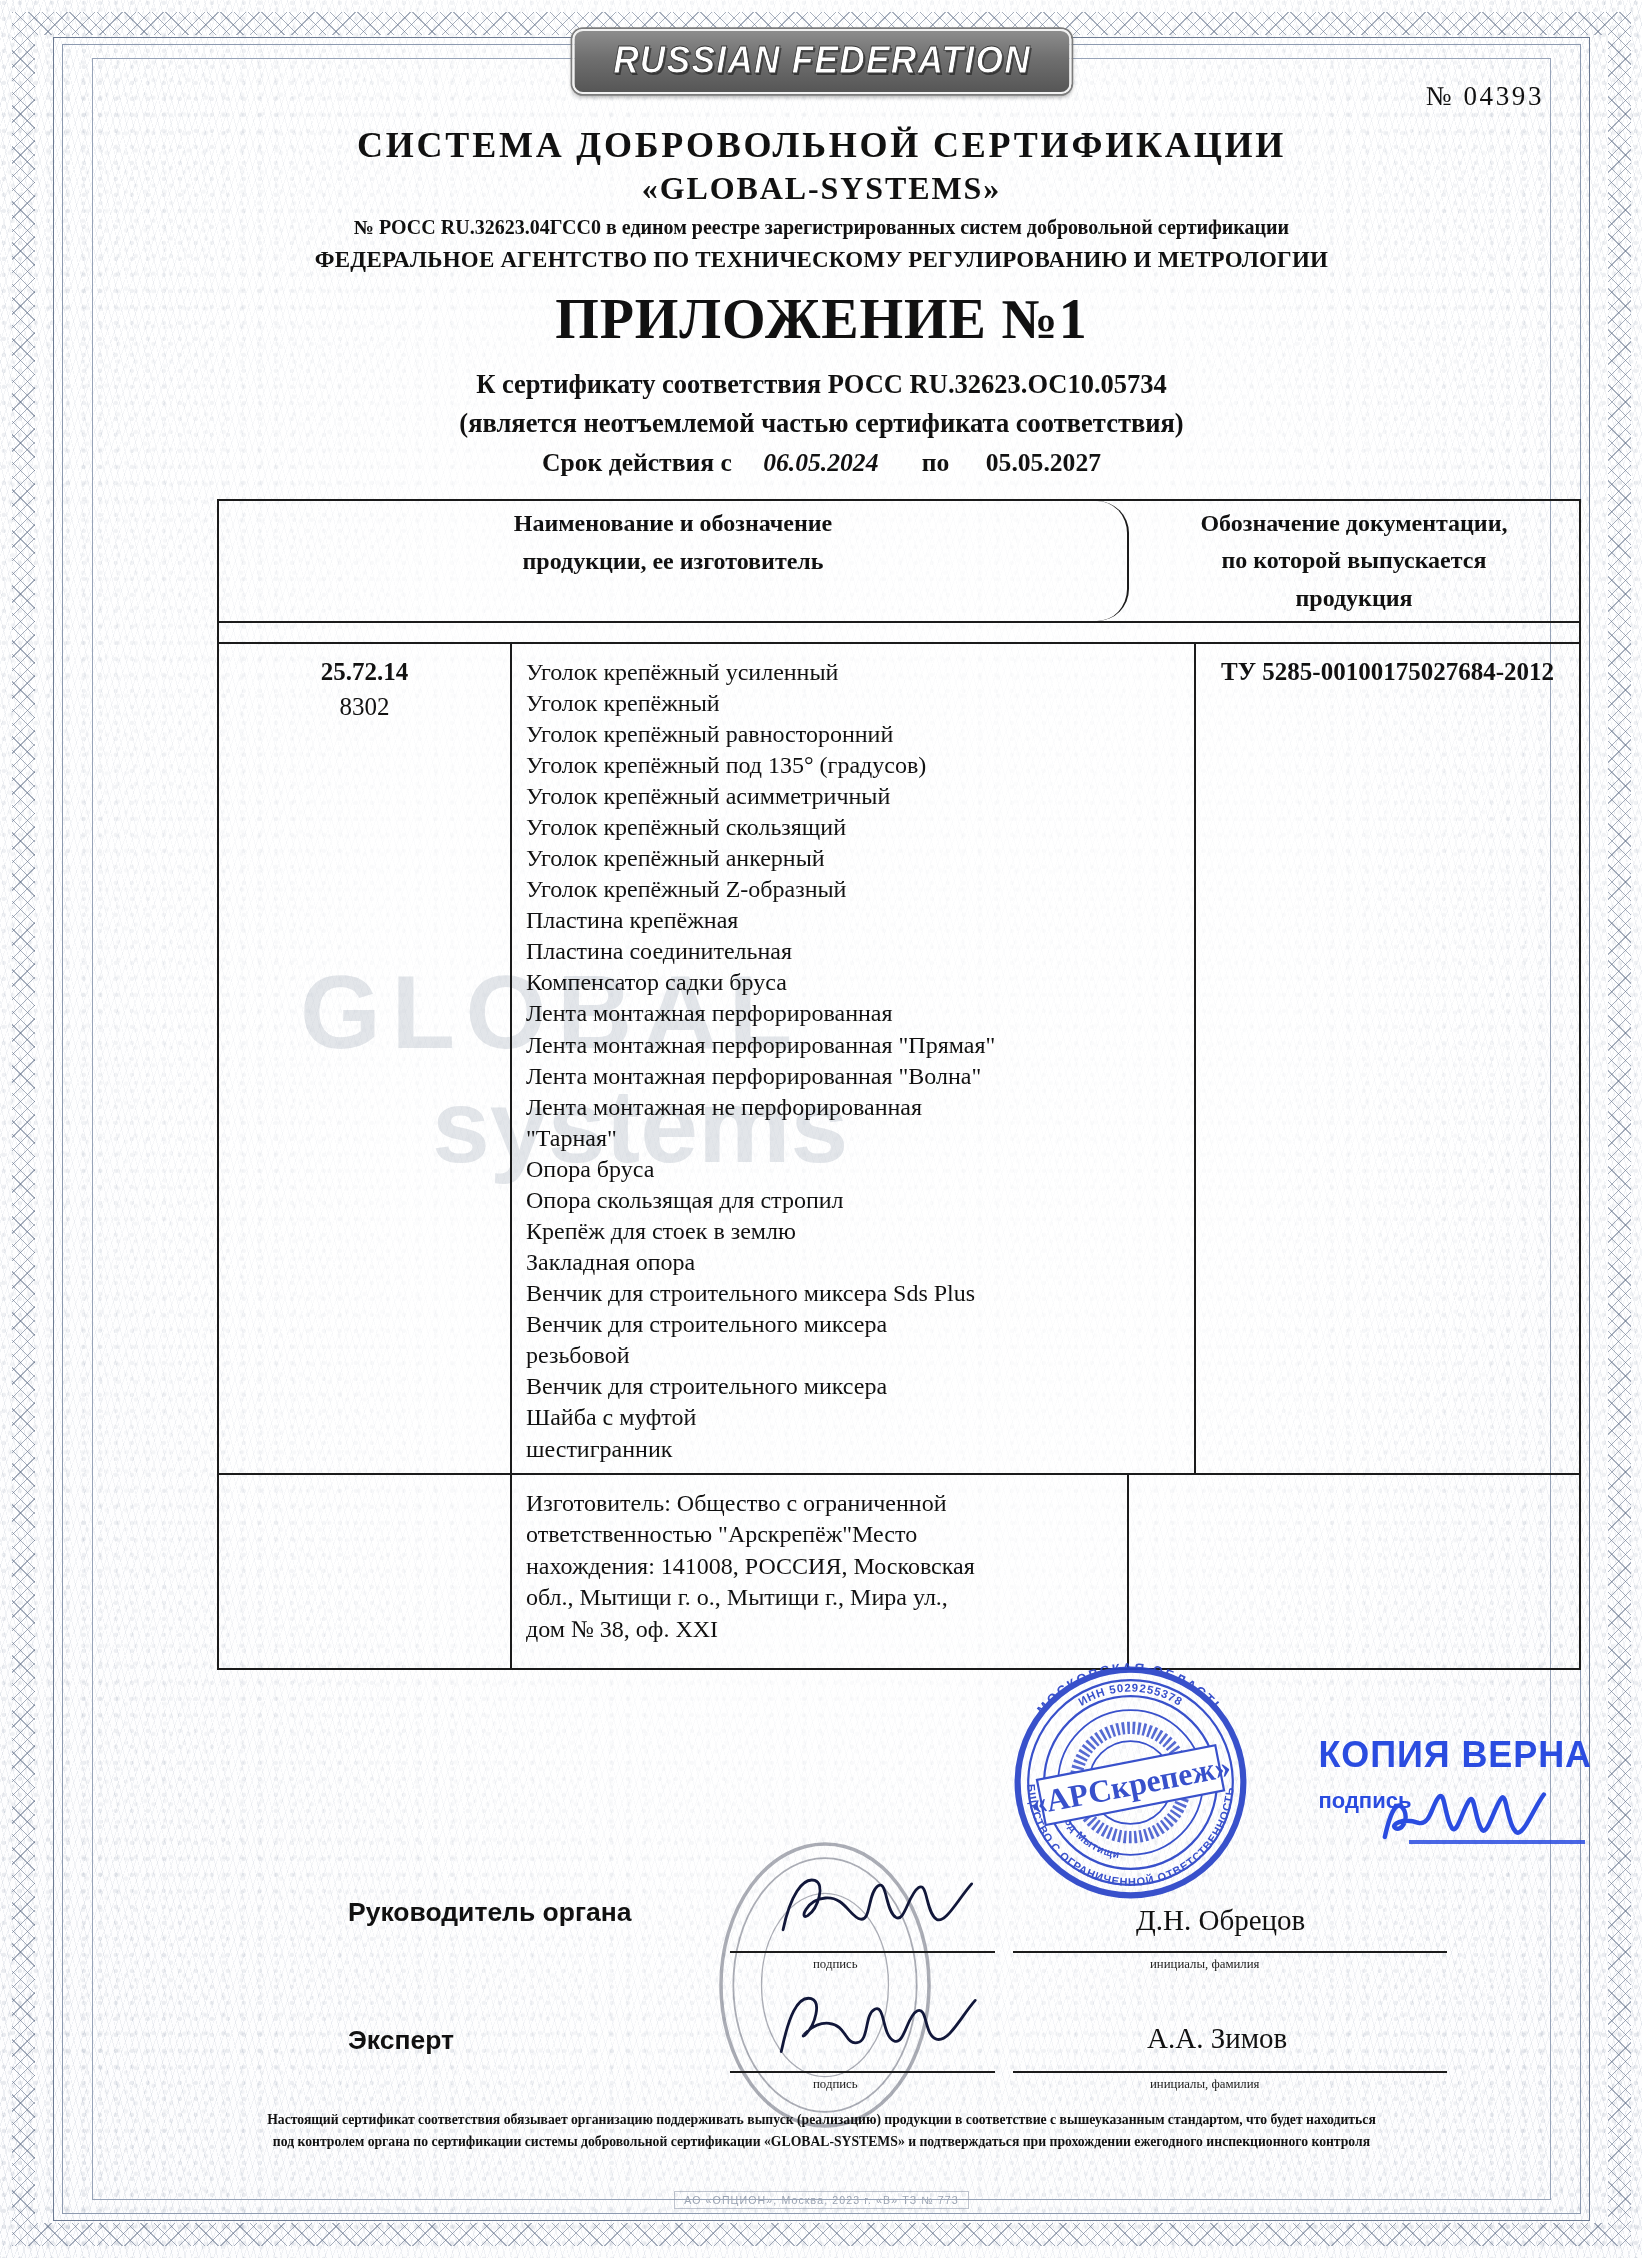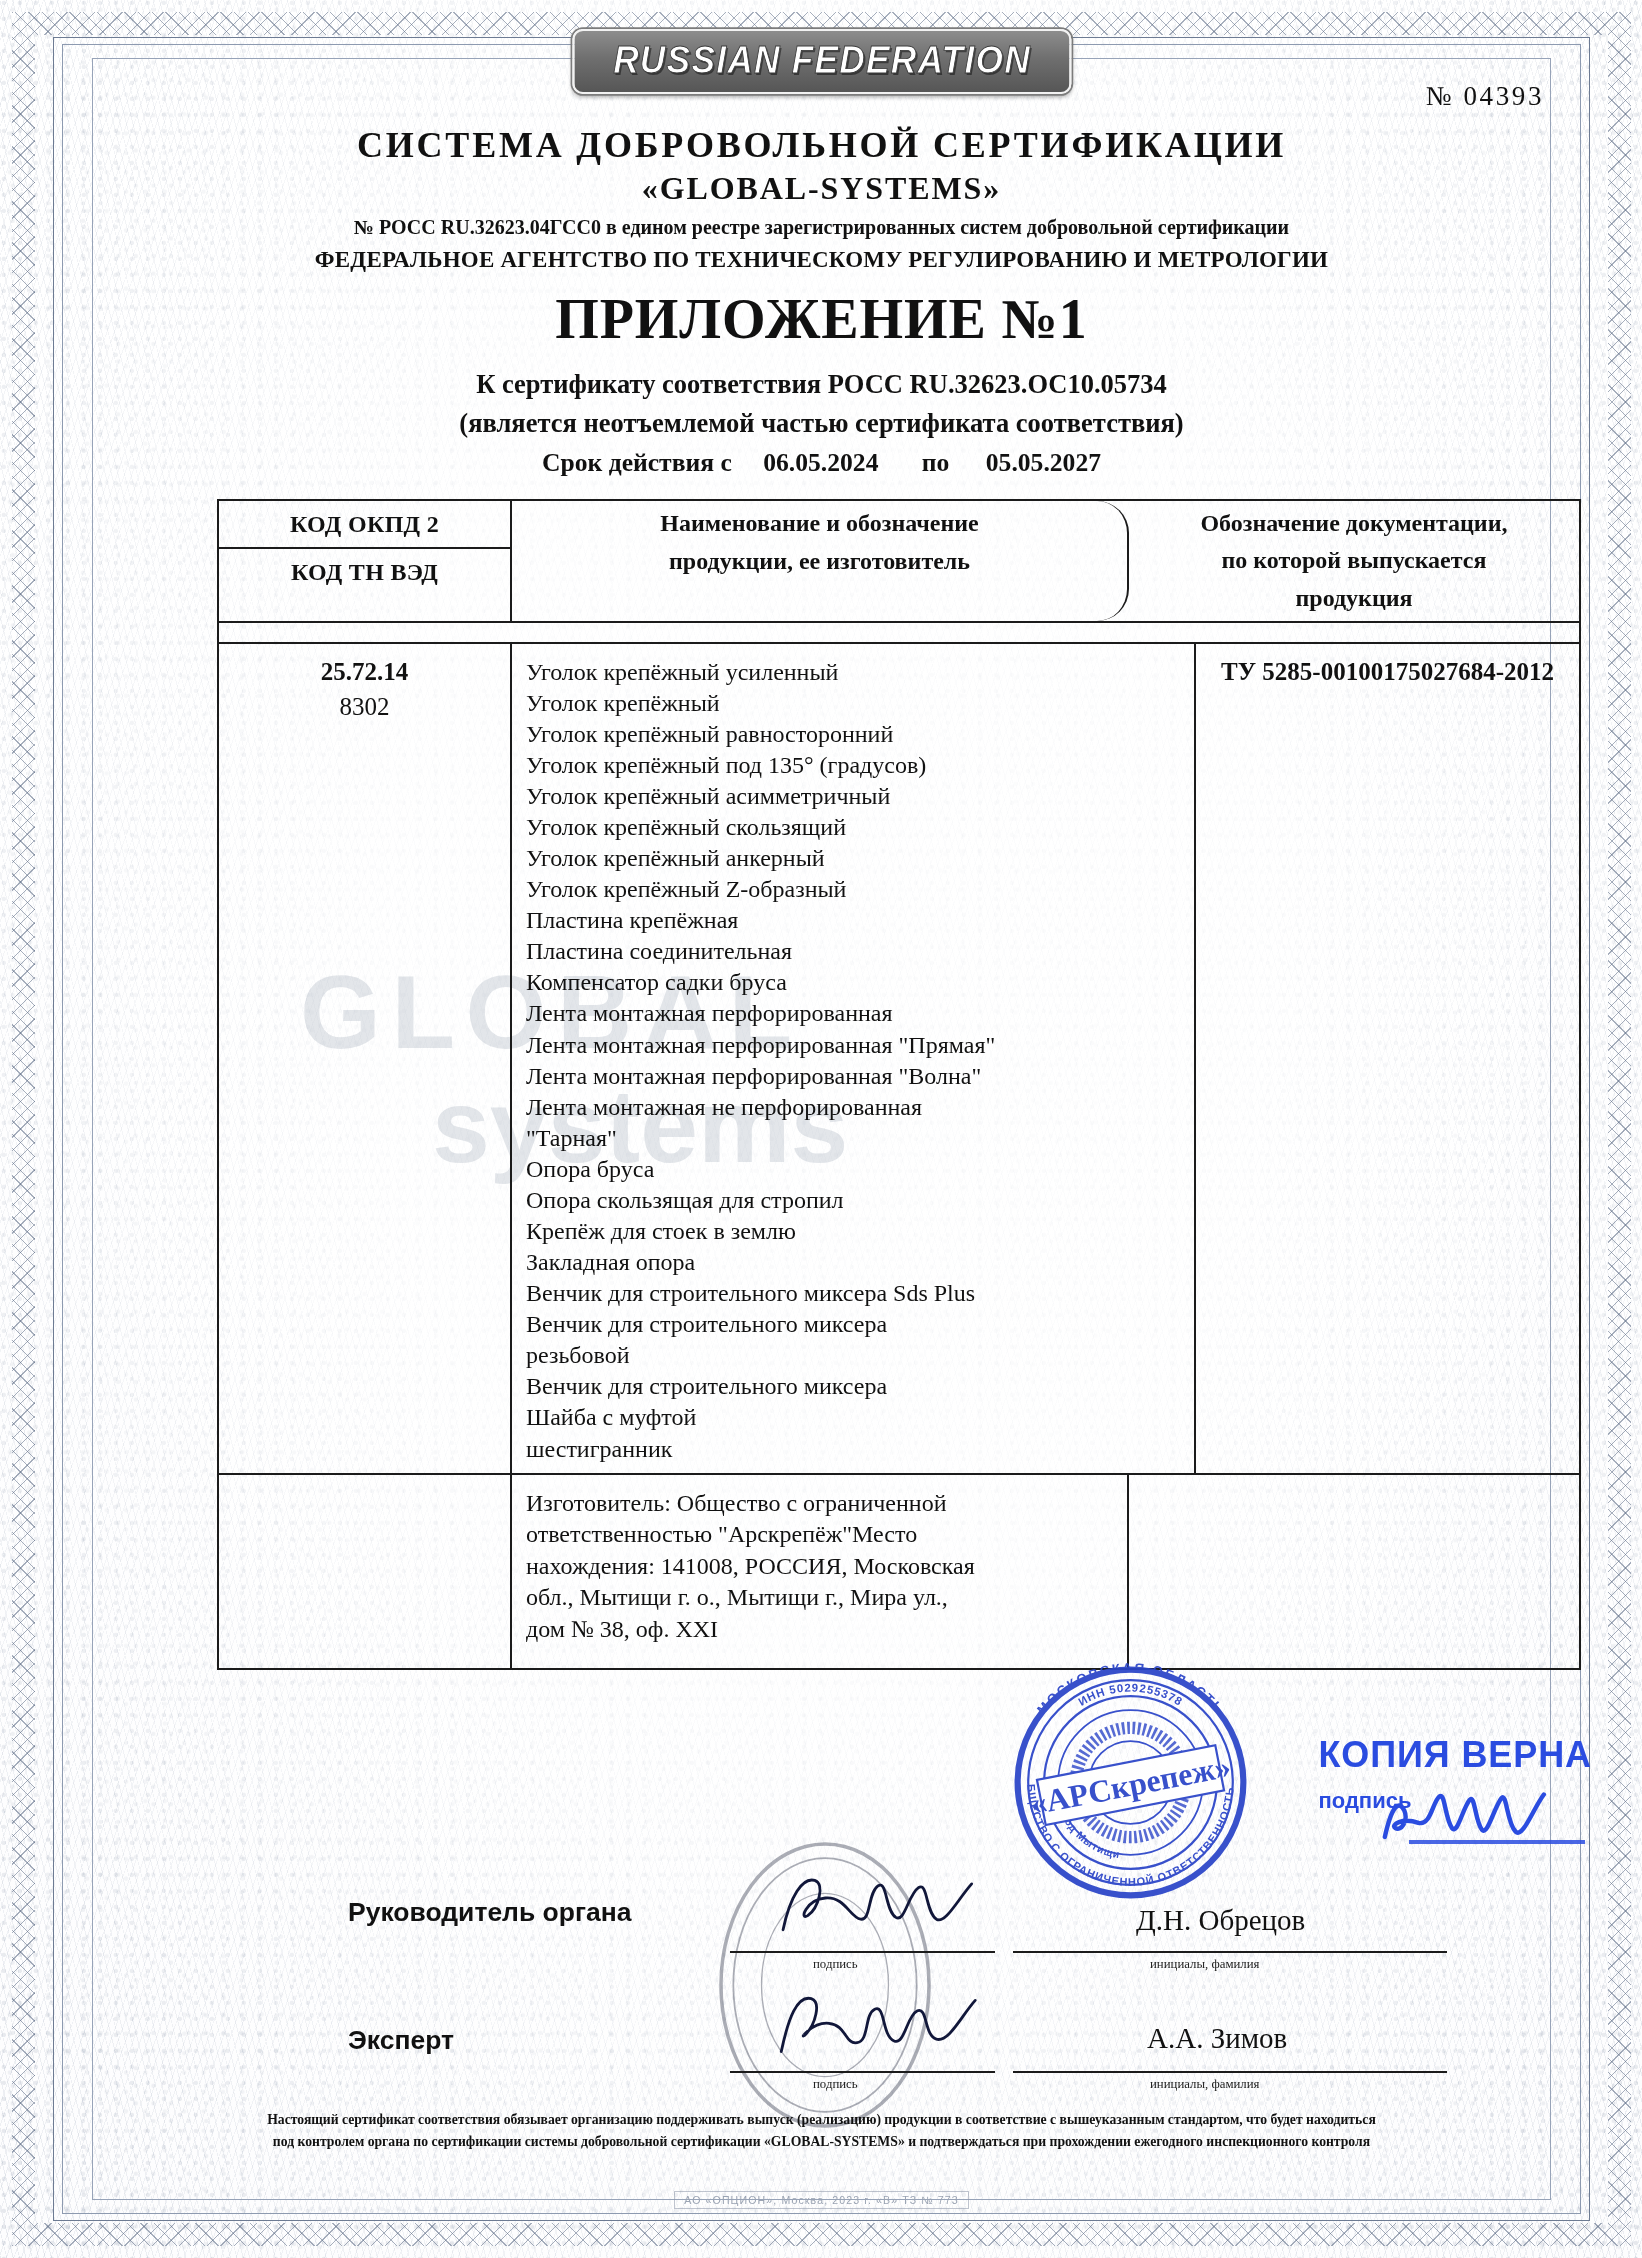--- a/index.html
+++ b/index.html
@@ -93,21 +93,21 @@
 
   .appendix{position:absolute;left:0;right:0;top:287px;text-align:center;
     font-size:56px;font-weight:700;letter-spacing:0.9px;}
   .to-cert{position:absolute;left:0;right:0;top:369px;text-align:center;
     font-size:26.5px;font-weight:700;}
   .integral{position:absolute;left:0;right:0;top:408px;text-align:center;
     font-size:26.5px;font-weight:700;}
 
   .validity{position:absolute;left:0;right:0;top:448px;text-align:center;font-size:25.6px;font-weight:700;}
   .validity .lbl{margin-right:25px;}
-  .validity .d1{margin-right:37px;}
+  .validity .d1{margin-right:37px;font-style:italic;}
   .validity .mid{margin-right:30px;}
 
   
   .tbl{position:absolute;left:217px;top:499px;width:1360px;border:2.2px solid #1b1b1b;}
   .tbl-head{display:flex;}
   .th-left{width:291px;border-right:2.2px solid #1b1b1b;}
   .th-left .cellA,.th-left .cellB{
     height:46px;display:flex;align-items:center;justify-content:center;
     font-size:24px;font-weight:700;letter-spacing:0.3px;
   }
@@ -216,24 +216,20 @@
   <div class="validity">
     <span class="lbl">Срок действия с</span>
     <span class="d1">06.05.2024</span>
     <span class="mid">по</span>
     <span class="d2">05.05.2027</span>
   </div>
 
   <div class="tbl">
 
     <div class="tbl-head">
-      <div class="th-left">
-        <div class="cellA">КОД ОКПД 2</div>
-        <div class="cellB">КОД ТН ВЭД</div>
-      </div>
       <div class="th-mid">
         <div>Наименование и обозначение</div>
         <div>продукции, ее изготовитель</div>
       </div>
       <div class="th-right">
         <div>Обозначение документации,</div>
         <div>по которой выпускается</div>
         <div>продукция</div>
       </div>
     </div>

